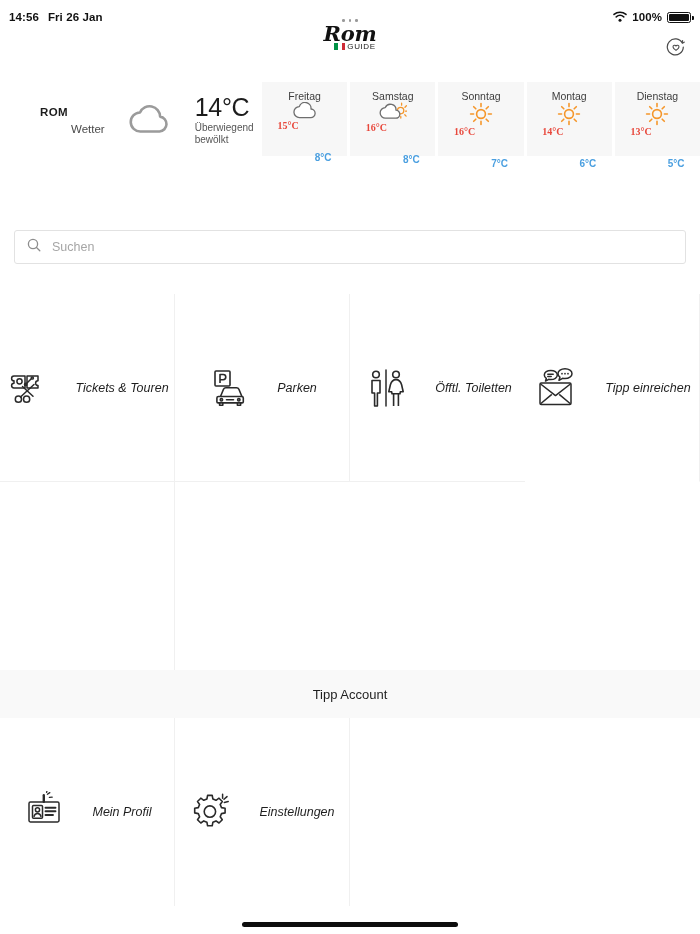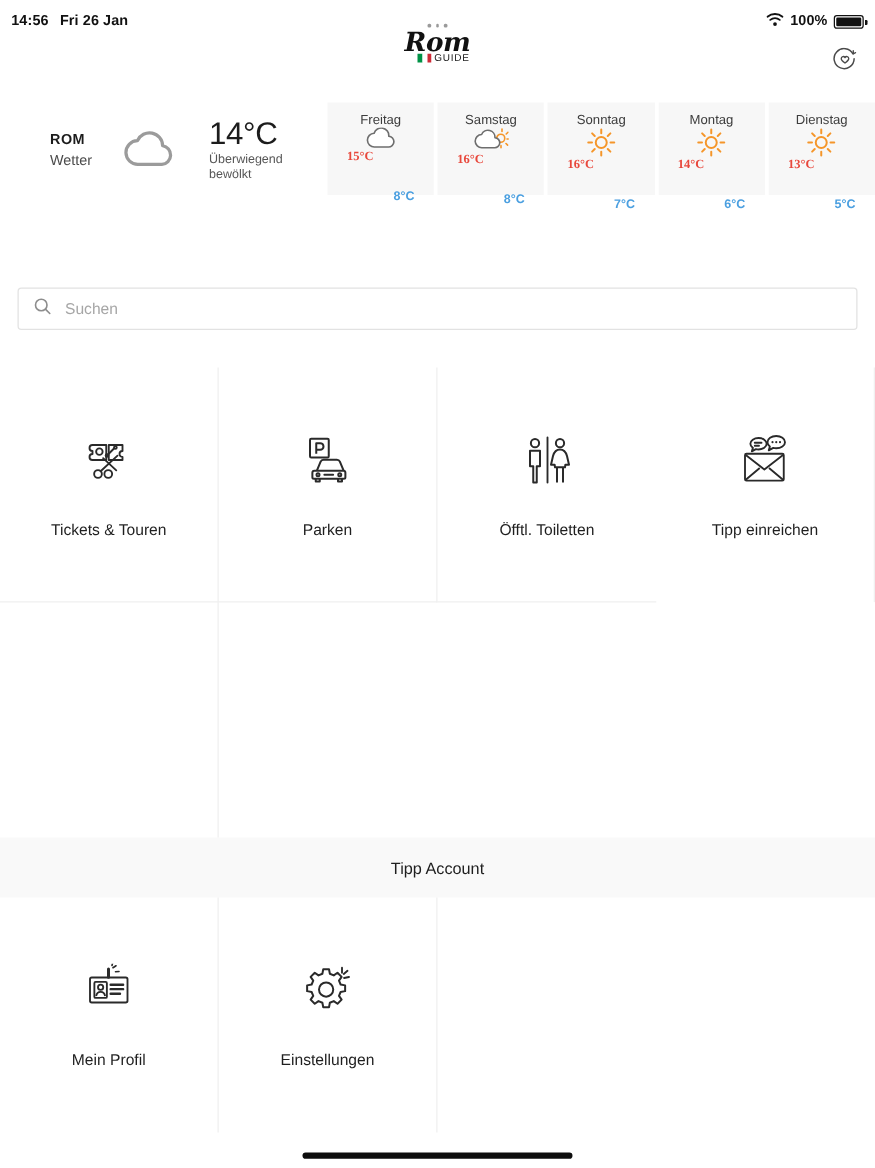--- a/index.html
+++ b/index.html
@@ -90,21 +90,21 @@
   }
   .wx-current {
     flex: 0 0 262px;
     display: flex;
     align-items: center;
     padding-left: 40px;
     gap: 22px;
   }
   .wx-city { text-align: left; line-height: 1.35; }
   .wx-city b { font-size: 11.5px; color: #1c1c1c; letter-spacing: .4px; }
-  .wx-city span { display: block; font-size: 11.5px; color: #4a4a4a; }
+  .wx-city span { display: block; font-size: 11.5px; color: #4a4a4a; margin-left: 31px; }
   .wx-bigicon { width: 50px; display: flex; justify-content: center; }
   .wx-temp { line-height: 1.15; }
   .wx-temp b {
     font-size: 25px; font-weight: normal; color: #1c1c1c; letter-spacing: -.3px;
   }
   .wx-temp span { display: block; font-size: 10px; color: #555; margin-top: 1px; }
 
   .forecast { flex: 1; display: flex; gap: 3px; }
   .fc-card {
     flex: 1;
@@ -140,26 +140,27 @@
     font-size: 12.5px; color: #333; background: transparent;
   }
   .search input::placeholder { color: #a6a6a6; }
 
   
   .grid { display: flex; flex-wrap: wrap; }
   .tile {
     width: 175px;
     height: 188px;
     display: flex;
-    flex-direction: column;
+    flex-direction: row;
     align-items: center;
     justify-content: center;
     gap: 26px;
     cursor: pointer;
     position: relative;
+    font-style: italic;
   }
   .tile-ico { height: 46px; display: flex; align-items: center; justify-content: center; }
   .tile-label { font-size: 12.5px; color: #1f1f1f; }
 
   .grid-main { margin-top: 30px; position: relative; }
   .grid-main .tile:nth-child(1),
   .grid-main .tile:nth-child(2),
   .grid-main .tile:nth-child(3) { border-bottom: 1px solid #f0f0f0; }
   .grid-main .tile:nth-child(1),
   .grid-main .tile:nth-child(2),

